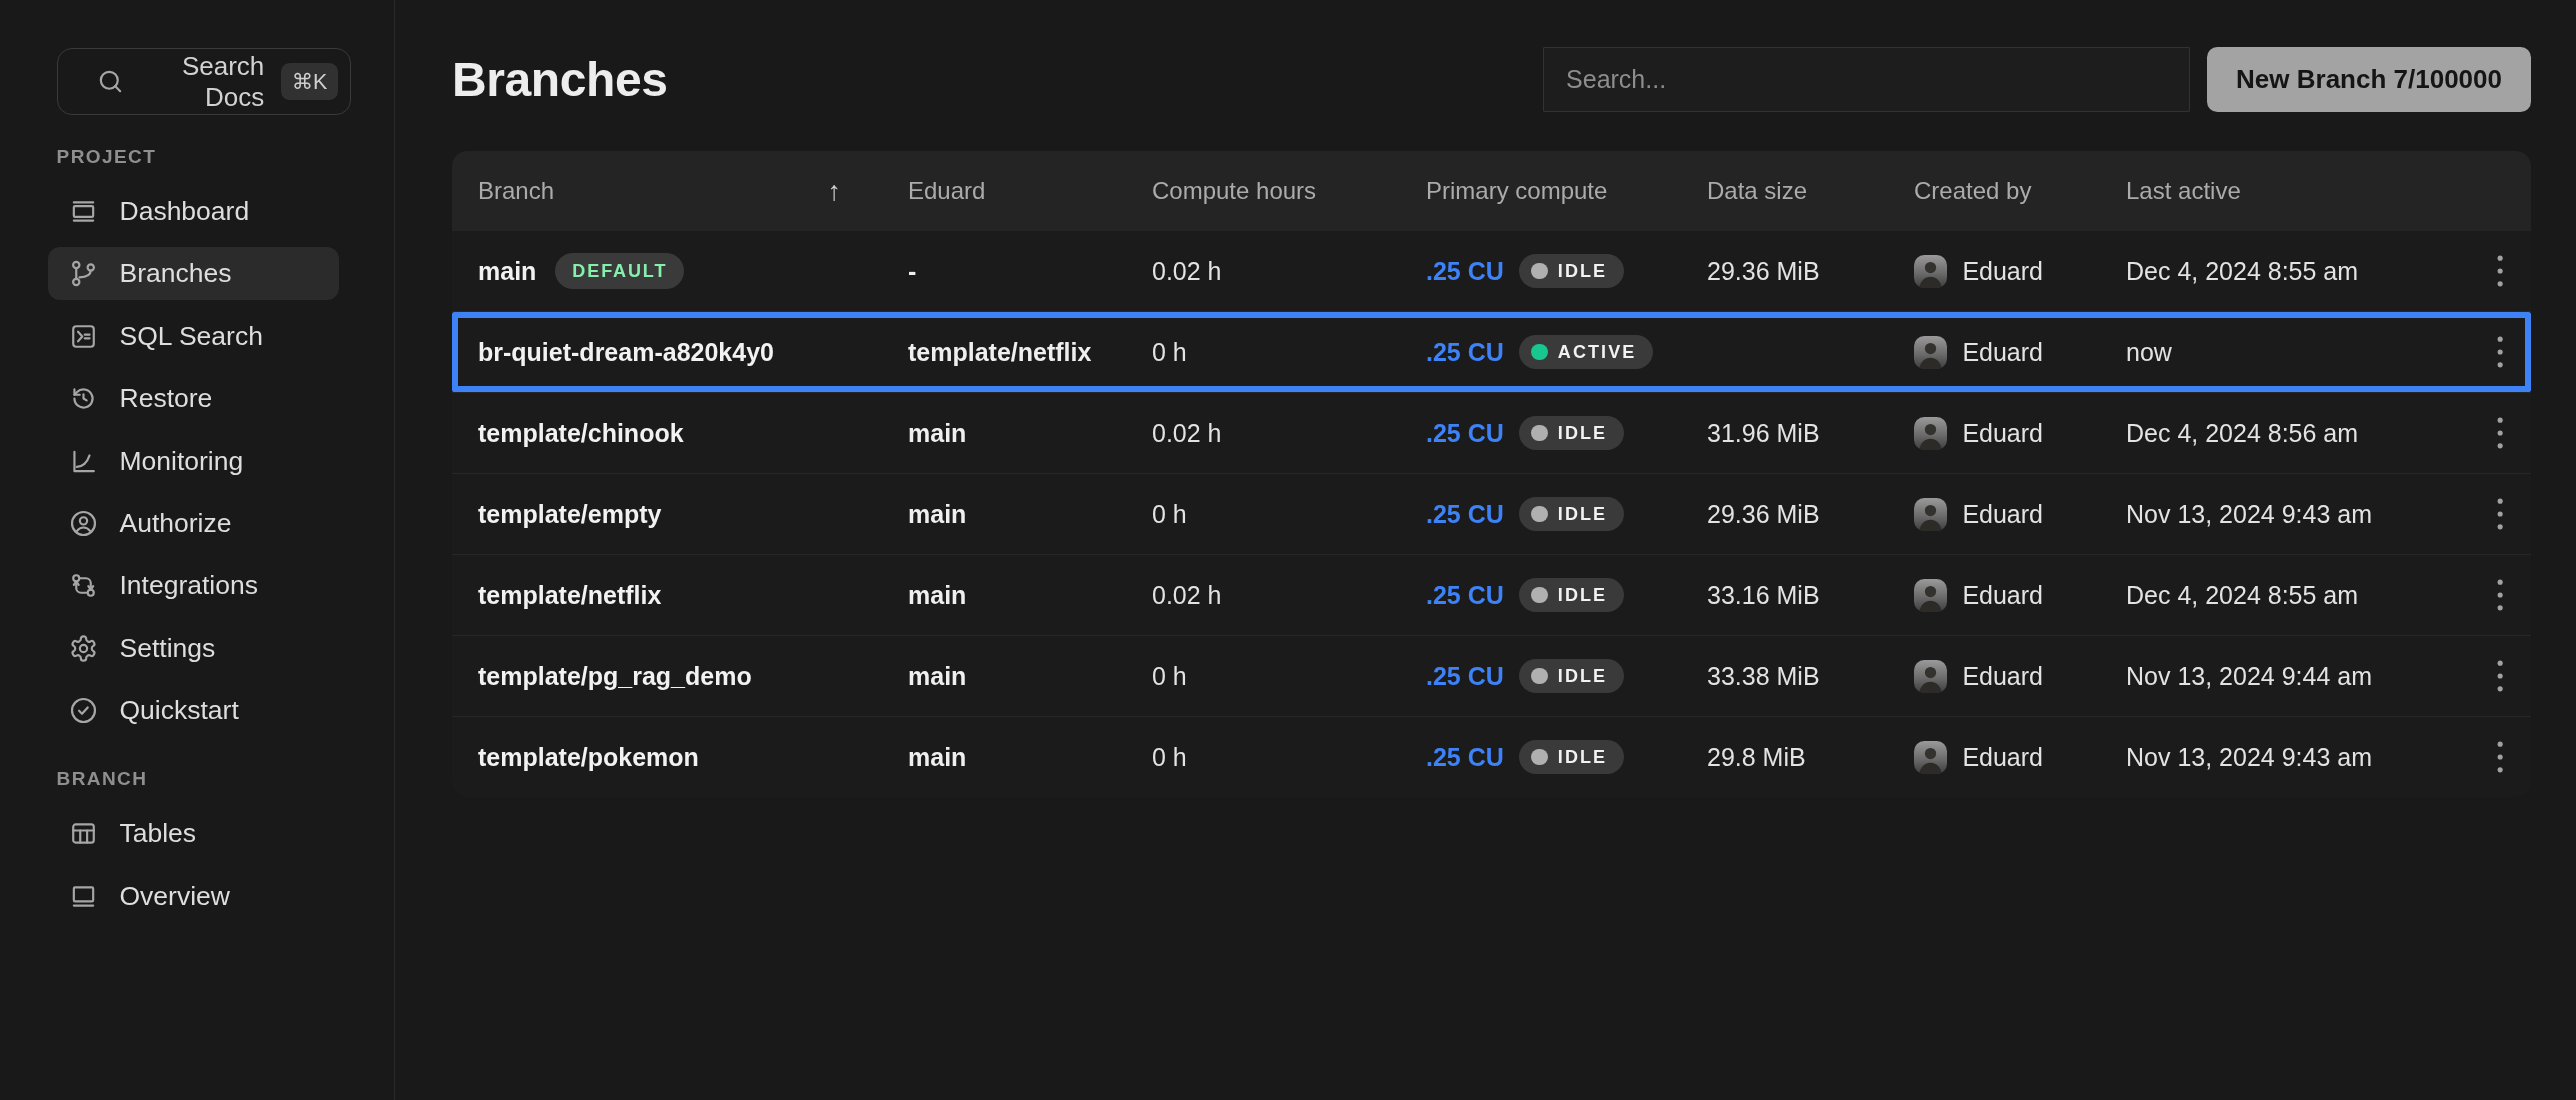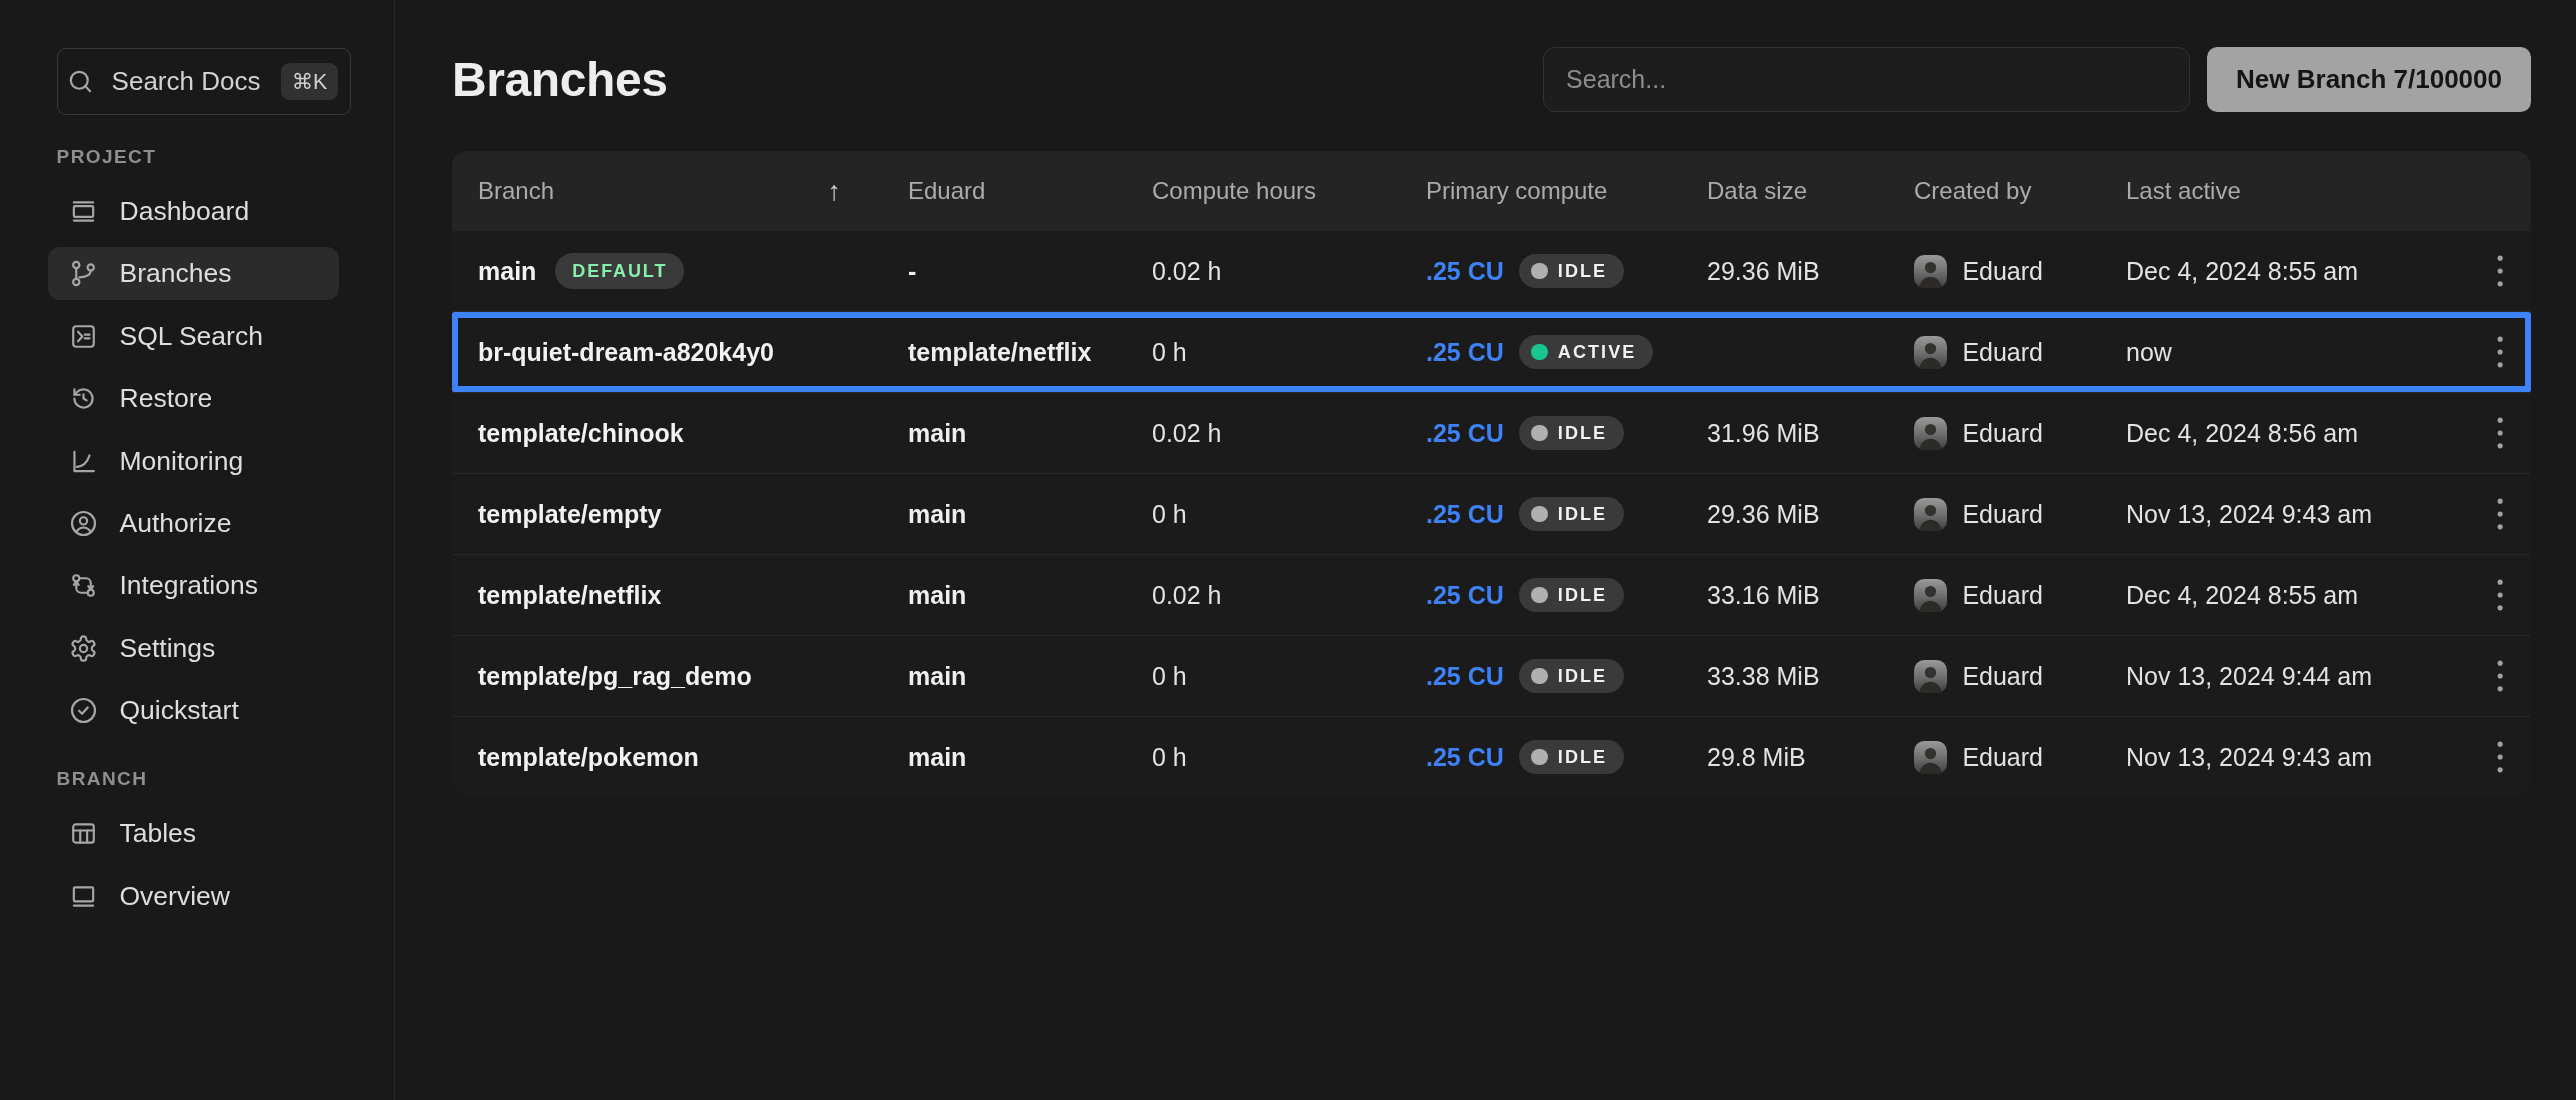--- a/index.html
+++ b/index.html
@@ -11,23 +11,23 @@
   .app{display:flex;width:100%;height:100%;}
 
   
   .sidebar{
     width:395px;box-sizing:border-box;flex:0 0 395px;
     border-right:0.9px solid #2a2a2a;
     padding:48px 0 0 48px;
   }
   .search-docs{
     margin-left:8.6px;width:294px;height:67px;box-sizing:border-box;
-    border:1.7px solid #3a3a3a;border-radius:9px;
-    display:flex;align-items:center;gap:17px;padding:0 12px 0 8px;
-    color:#d2d2d2;font-size:26px;cursor:pointer;
+    border:1.7px solid #3a3a3a;border-radius:15px;
+    display:flex;align-items:center;gap:17px;padding:0 12px 0 38px;
+    color:#d2d2d2;font-size:26px;cursor:pointer;text-align:right;
   }
   .search-docs .icon svg{width:29px;height:29px;display:block;}
   .kbd{
     margin-left:auto;background:#313131;border-radius:8.6px;
     padding:5.1px 10.3px;font-size:21.4px;color:#cfcfcf;font-family:"Liberation Sans",sans-serif;
   }
   .section-title{
     margin:31px 0 17px 8.6px;font-size:19px;font-weight:700;
     letter-spacing:1.4px;color:#8f8f8f;
   }
@@ -43,21 +43,21 @@
 
   
   .main{flex:1;padding:0 45px 0 57px;box-sizing:border-box;}
   .main-header{display:flex;align-items:center;margin-top:46px;height:67px;}
   h1.page-title{
     margin:0;font-size:48px;font-weight:700;letter-spacing:-0.4px;color:#ededed;
   }
   .spacer{flex:1;}
   .search-input{
     width:647px;height:65px;box-sizing:border-box;margin-right:17px;
-    background:#1d1d1d;border:1.7px solid #323232;border-radius:12px;
+    background:#1d1d1d;border:1.7px solid #323232;border-radius:1px;
     color:#e6e6e6;font-size:25px;padding:0 22px;outline:none;
     font-family:"Liberation Sans",sans-serif;
   }
   .search-input::placeholder{color:#8d8d8d;}
   .new-branch{
     height:65px;padding:0 29px;border:none;border-radius:10.3px;
     background:#a3a3a3;color:#151515;font-size:26px;font-weight:700;
     font-family:"Liberation Sans",sans-serif;cursor:pointer;white-space:nowrap;
   }
 

